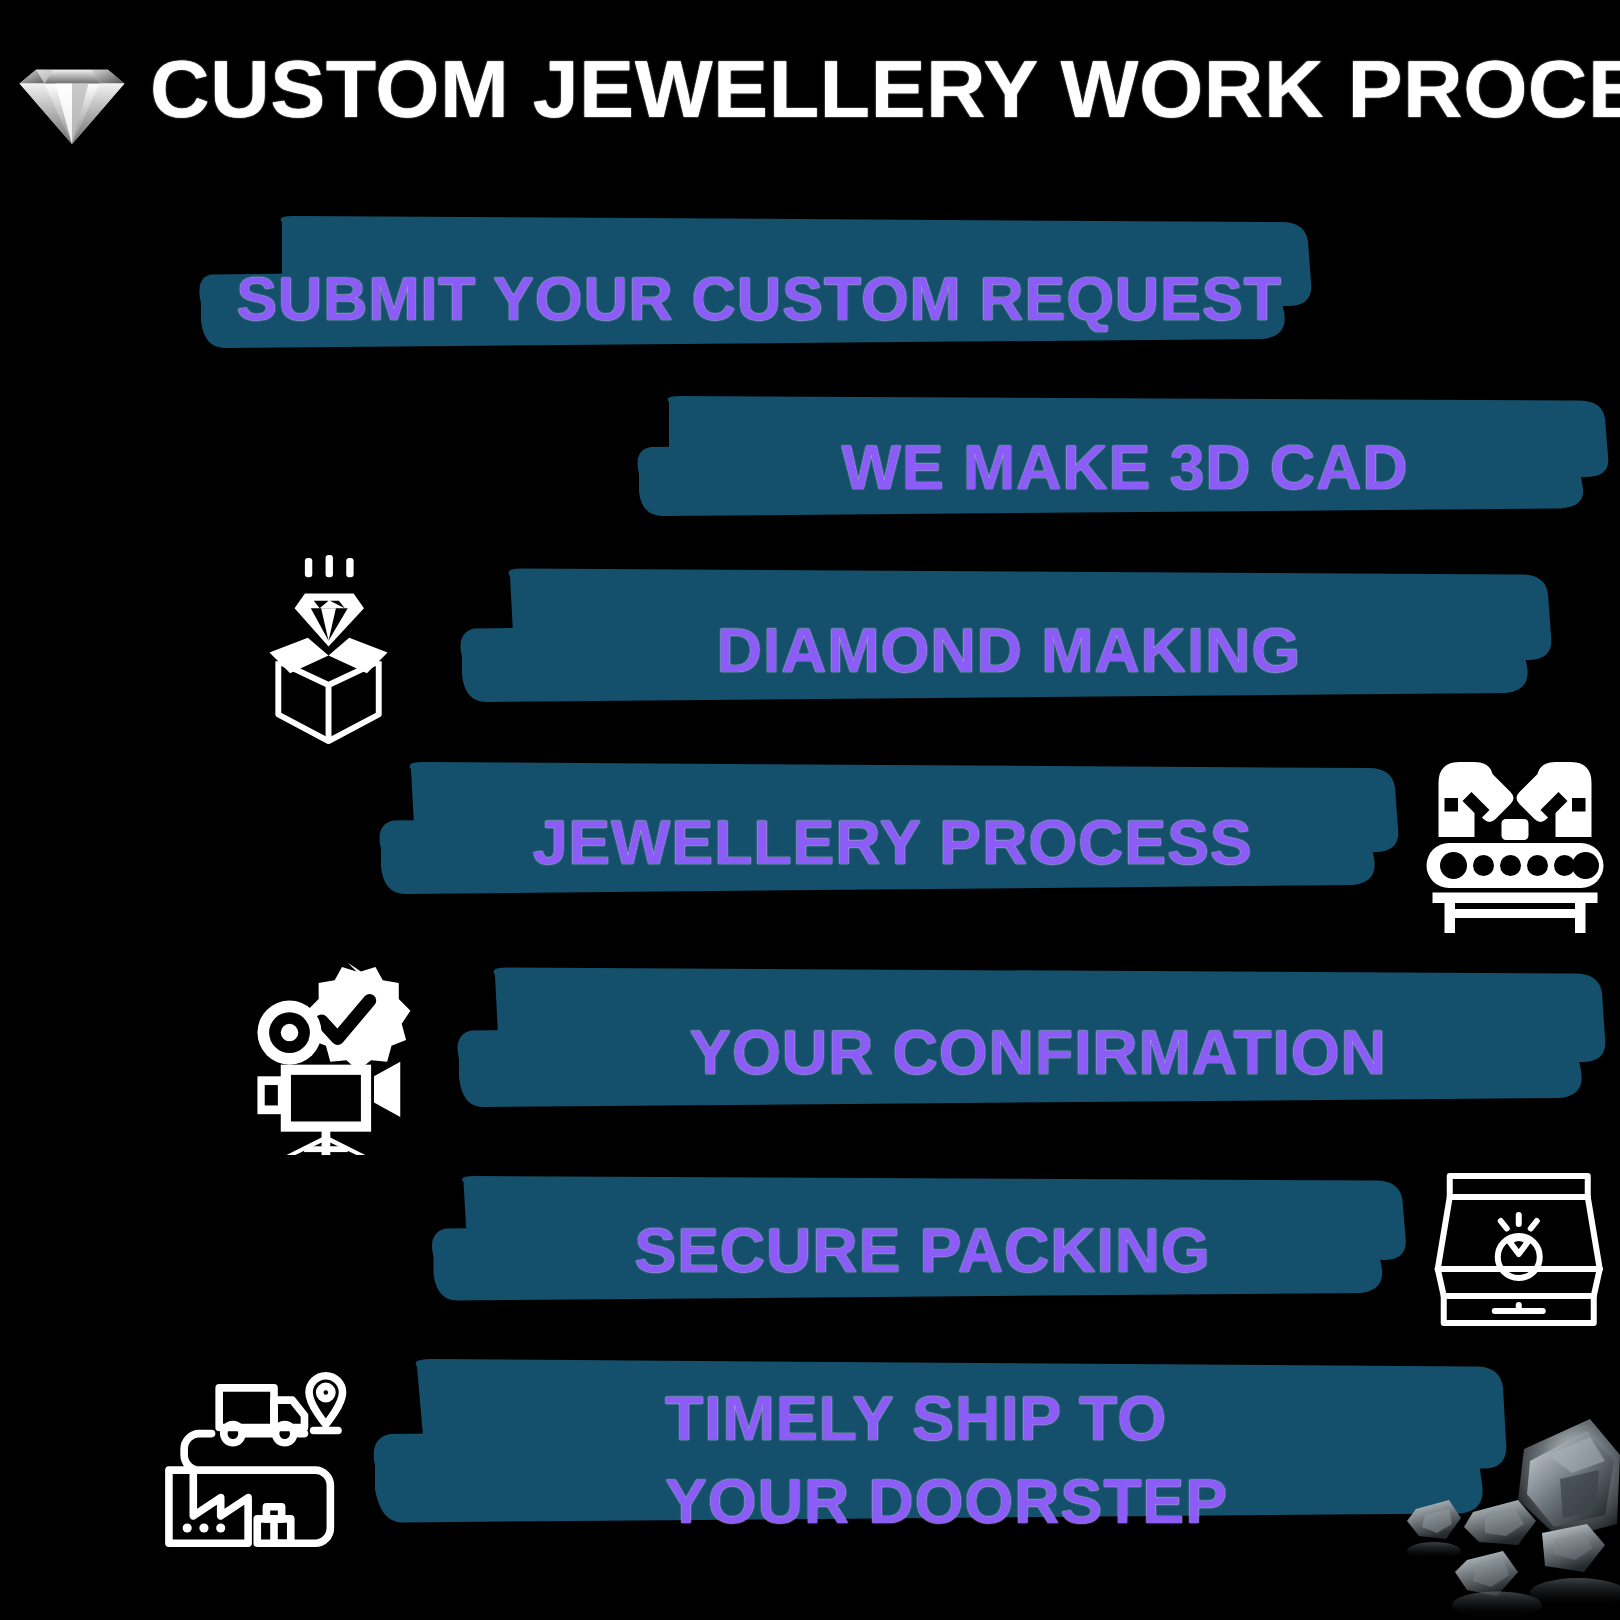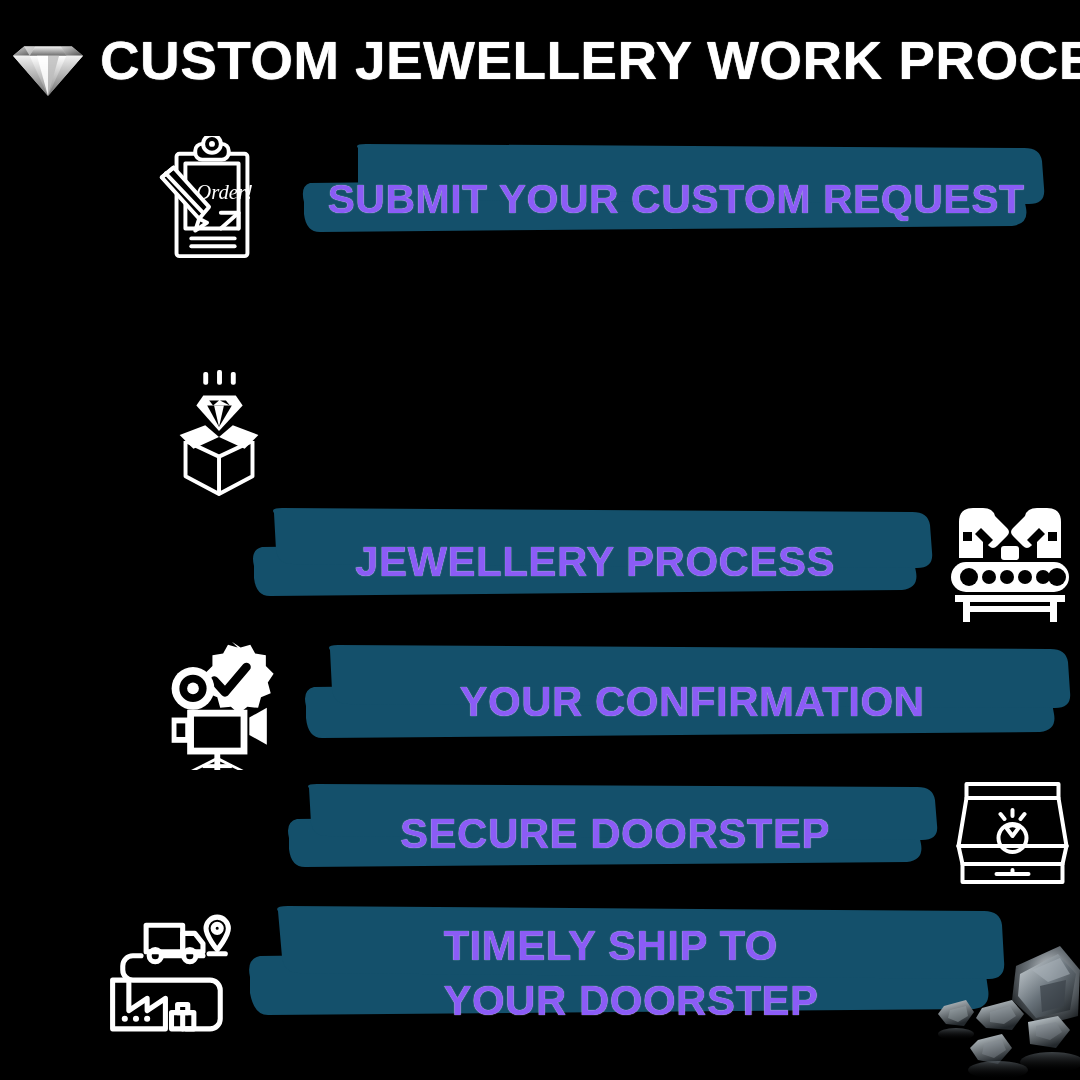--- a/index.html
+++ b/index.html
@@ -134,52 +134,37 @@
       <polygon points="70,32 88,32 50,76" fill="url(#dgB)"></polygon>
       <polygon points="38,32 50,32 50,76" fill="#ffffff" opacity="0.85"></polygon>
       <polygon points="50,32 62,32 50,76" fill="#bdbdbd" opacity="0.8"></polygon>
       <polygon points="24,22 36,22 30,32" fill="#ffffff" opacity="0.55"></polygon>
     </svg>
 
     <div id="title">CUSTOM  JEWELLERY WORK PROCESS</div>
   </div>
 
   <div class="row icon-left" style="top:136px; height:128px; padding-left:126px;">
-    <div class="icon-slot" style="width:170px;height:128px;">
-      <svg viewBox="0 0 120 130" width="150" height="128">
-        <g fill="none" stroke="#fff" stroke-width="4" stroke-linejoin="round" stroke-linecap="round">
-          <rect x="25" y="18" width="72" height="104" rx="3"></rect>
-          <rect x="34" y="28" width="54" height="66"></rect>
-          <rect x="44" y="8" width="34" height="16" rx="7" fill="#000"></rect>
-          <circle cx="61" cy="8" r="9" fill="#000"></circle>
-          <circle cx="61" cy="8" r="3" fill="#fff" stroke="none"></circle>
-          <path d="M40 104 H84"></path>
-          <path d="M40 112 H84"></path>
-          <path d="M70 78 H88 V94"></path>
-          <path d="M70 94 L88 78"></path>
-        </g>
-        <g fill="none" stroke="#fff" stroke-width="4" stroke-linejoin="round" stroke-linecap="round">
-          <path d="M10 42 L22 32 L58 72 L48 84 Z" fill="#000"></path>
-          <path d="M10 42 L22 32"></path>
-          <path d="M14 38 L52 78"></path>
-          <path d="M48 84 L44 96 L56 88 Z" fill="#000"></path>
-        </g>
-        <text x="45" y="64" font-family="'Liberation Serif',serif" font-style="italic" font-size="21" fill="#fff">Order!</text>
-      </svg>
-    </div>
     <div class="banner" style="width:760px;height:116px;">
       <svg class="brush" viewBox="0 0 760 116" preserveAspectRatio="none">
         <path d="M8 60 Q4 44 14 41 L700 33 Q722 31 726 46 L730 66 Q733 82 716 84 L24 90 Q10 90 8 72 Z" fill="#14506B"></path>
         <path d="M62 6 Q58 2 70 2 L726 6 Q744 5 746 19 L748 46 Q750 62 733 62 L78 58 Q64 58 62 44 Z" fill="#14506B"></path>
       </svg>
       <div class="label" style="font-size:41px;">SUBMIT YOUR CUSTOM REQUEST</div>
     </div>
   </div>
 
   <div class="row icon-right" style="top:258px; height:108px; padding-right:228px;">
+    <div class="banner" style="width:660px;height:100px;margin-left:74px;">
+      <svg class="brush" viewBox="0 0 660 100" preserveAspectRatio="none">
+        <path d="M6 54 Q2 38 14 36 L606 30 Q628 29 632 43 L635 62 Q638 76 620 77 L22 82 Q8 82 6 66 Z" fill="#14506B"></path>
+        <path d="M26 6 Q22 2 34 2 L630 5 Q648 4 650 17 L652 42 Q654 56 637 56 L42 53 Q28 53 26 40 Z" fill="#14506B"></path>
+      </svg>
+      <div class="label" style="font-size:42px;">WE MAKE 3D CAD</div>
+    </div>
   </div>
 
   <div class="row icon-left" style="top:370px; height:128px; padding-left:140px;">
     <div class="icon-slot" style="width:160px;height:128px;">
       <svg viewBox="0 0 130 130" width="140" height="128">
         <g fill="#fff">
           <rect x="48" y="2" width="5" height="13" rx="2"></rect>
           <rect x="62" y="0" width="5" height="15" rx="2"></rect>
           <rect x="76" y="2" width="5" height="13" rx="2"></rect>
         </g>
@@ -192,20 +177,27 @@
 
         <path d="M24 66 L50 56 L64 68 L38 80 Z" fill="#fff"></path>
         <path d="M104 66 L78 56 L64 68 L90 80 Z" fill="#fff"></path>
 
         <g fill="none" stroke="#fff" stroke-width="4" stroke-linejoin="round">
           <path d="M30 72 L30 108 L64 126 L98 108 L98 72"></path>
           <path d="M64 88 L64 126"></path>
           <path d="M30 72 L64 88 L98 72"></path>
         </g>
       </svg>
+    </div>
+    <div class="banner" style="width:745px;height:116px;">
+      <svg class="brush" viewBox="0 0 745 116" preserveAspectRatio="none">
+        <path d="M8 62 Q4 46 16 43 L688 35 Q710 33 714 48 L718 68 Q721 84 704 86 L24 92 Q10 92 8 74 Z" fill="#14506B"></path>
+        <path d="M40 8 Q36 3 48 3 L712 7 Q730 6 732 20 L734 48 Q736 64 719 64 L58 60 Q44 60 42 46 Z" fill="#14506B"></path>
+      </svg>
+      <div class="label" style="font-size:42px;">DIAMOND MAKING</div>
     </div>
   </div>
 
   <div class="row icon-right" style="top:502px; height:120px; padding-right:208px;">
     <div class="icon-slot" style="width:140px;height:120px;">
       <svg viewBox="0 0 130 120" width="130" height="120">
         <g fill="#fff">
           <path d="M14 20 q0-14 14-14 h10 q10 0 12 8 l12 12 q4 4 0 8 l-10 10 q-4 4-8 0 l-6-6 v18 h-24 z"></path>
           <rect x="18" y="30" width="9" height="9" fill="#000"></rect>
           <path d="M36 26 l12 12 l-6 6 l-12-12 z" fill="#000"></path>
@@ -294,21 +286,21 @@
           <path d="M48 66 h24"></path>
           <path d="M60 30 v6 M48 34 l4 5 M72 34 l-4 5"></path>
         </g>
       </svg>
     </div>
     <div class="banner" style="width:660px;height:104px;margin-left:72px;">
       <svg class="brush" viewBox="0 0 660 104" preserveAspectRatio="none">
         <path d="M4 56 Q0 40 12 37 L606 30 Q628 28 632 43 L636 62 Q639 78 622 80 L20 85 Q6 85 4 67 Z" fill="#14506B"></path>
         <path d="M24 6 Q20 2 32 2 L630 5 Q648 4 650 18 L652 43 Q654 58 637 58 L42 54 Q28 54 26 41 Z" fill="#14506B"></path>
       </svg>
-      <div class="label" style="font-size:42px;">SECURE  DOORSTEP</div>
+      <div class="label" style="font-size:42px;">SECURE  PACKING</div>
     </div>
   </div>
 
   <div class="row icon-left" style="top:900px; height:146px; padding-left:96px;">
     <div class="icon-slot" style="width:150px;height:146px;">
       <svg viewBox="0 0 135 130" width="140" height="132">
         <g fill="none" stroke="#fff" stroke-width="5" stroke-linejoin="round" stroke-linecap="round">
 
           <path d="M43 18 h36 v26 h-36 z"></path>
           <path d="M79 26 h12 l8 10 v8 h-20 z"></path>

